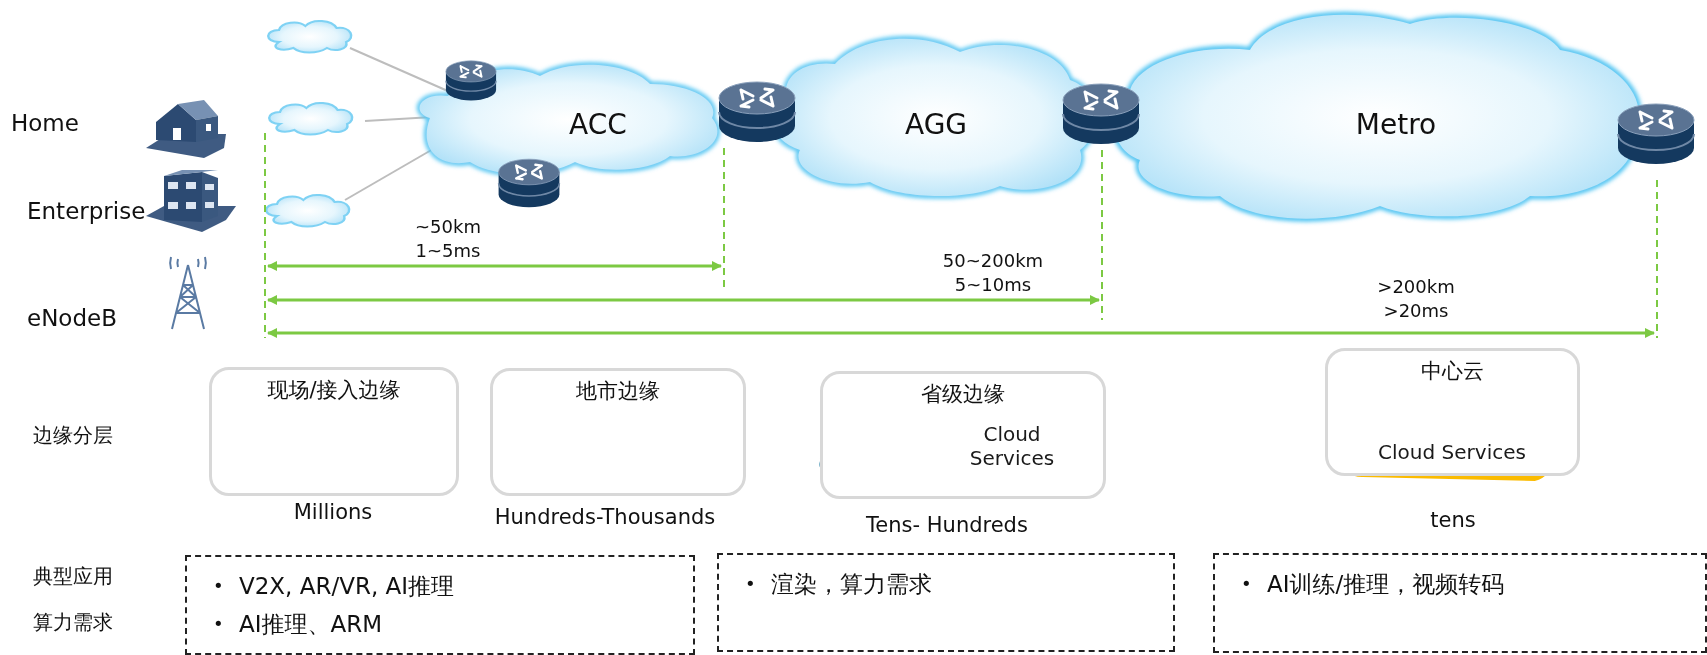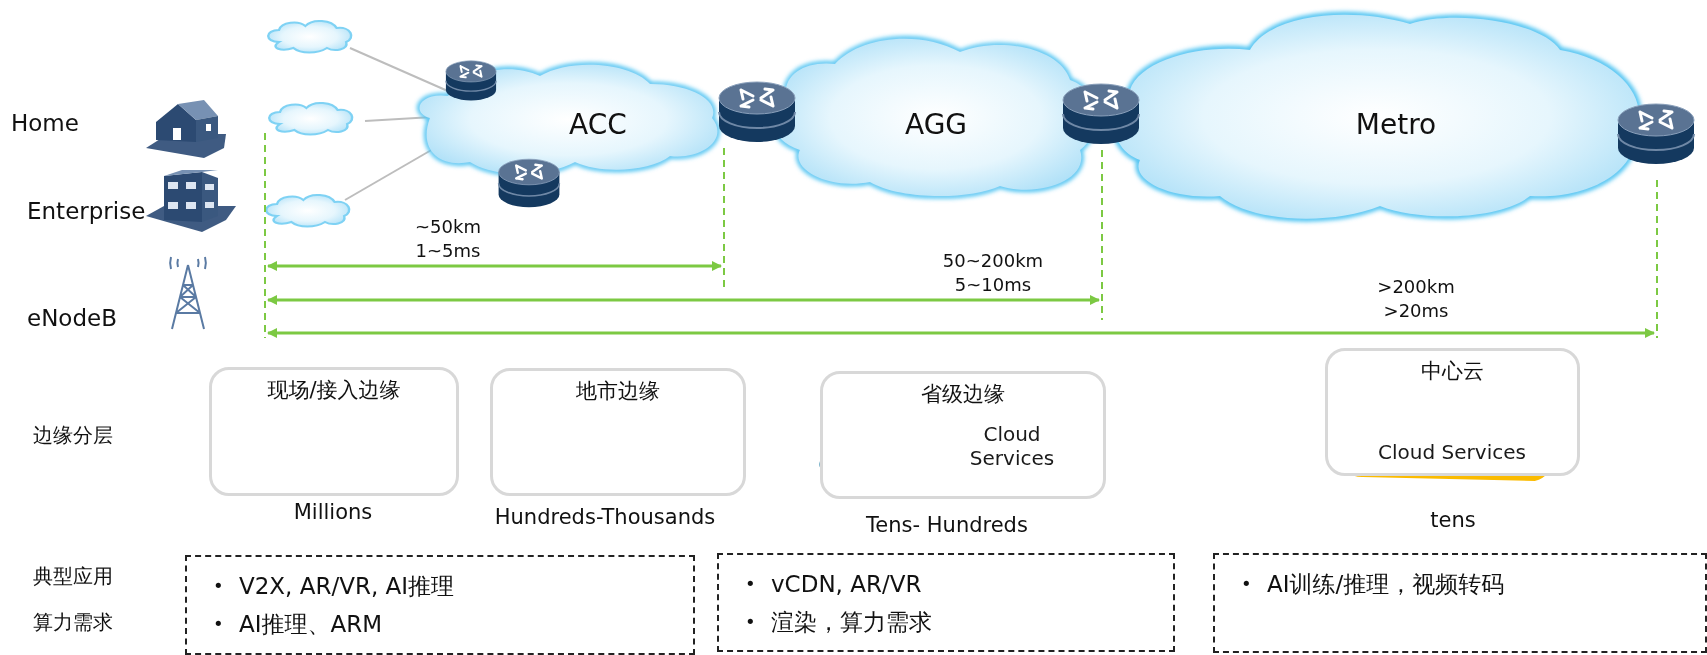--- a/index.html
+++ b/index.html
@@ -199,21 +199,20 @@
 <div class="tier-count" style="left:1453px;top:508px;">tens</div>
 
 <div class="app-box" style="left:185px;top:555px;width:510px;height:100px;">
   <ul>
     <li>V2X, AR/VR, AI推理</li>
     <li>AI推理、ARM</li>
   </ul>
 </div>
 <div class="app-box" style="left:717px;top:553px;width:458px;height:99px;">
   <ul>
-    <li>vCDN, AR/VR</li>
     <li>渲染，算力需求</li>
   </ul>
 </div>
 <div class="app-box" style="left:1213px;top:553px;width:494px;height:100px;">
   <ul>
     <li>AI训练/推理，视频转码</li>
   </ul>
 </div>
 
 </body></html>

